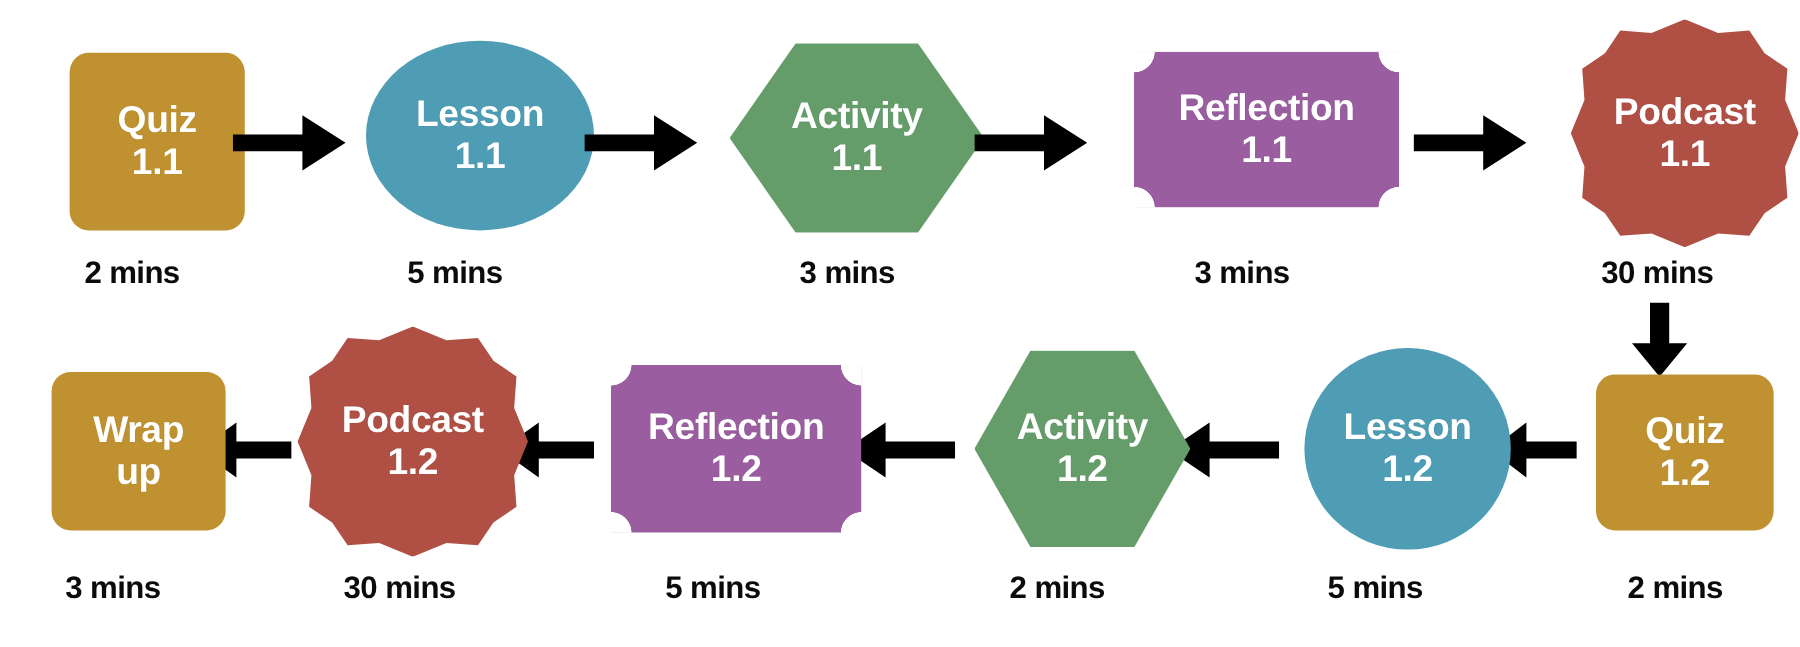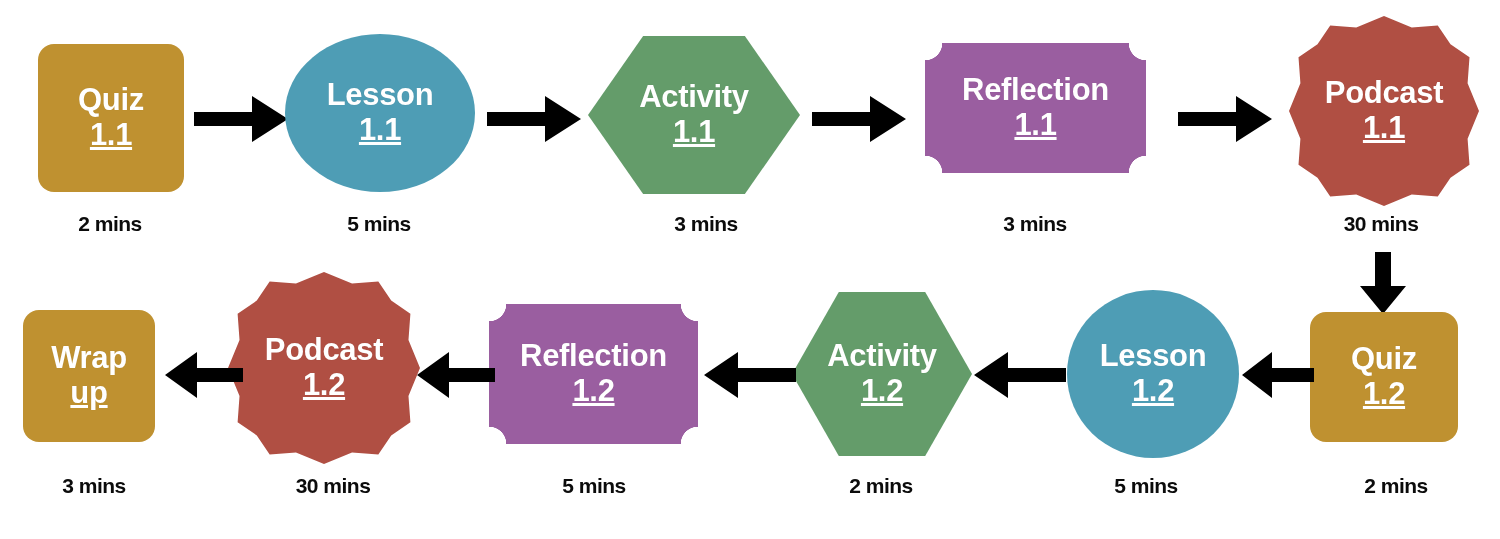--- a/index.html
+++ b/index.html
@@ -24,23 +24,24 @@
     flex-direction: column;
     align-items: center;
     justify-content: center;
     text-align: center;
     color: #ffffff;
     font-weight: bold;
     line-height: 1.12;
     letter-spacing: -0.3px;
     box-sizing: border-box;
     text-shadow: 0 0 1px rgba(0,0,0,0.12);
+    margin-left: 20px;
   }
   .node .l1 { display: block; }
-  .node .l2 { display: block; text-decoration: underline; }
+  .node .l2 { display: block; }
 
   
   .shape-rounded-rect {
     border-radius: 16px;
   }
   .shape-ellipse {
     border-radius: 50%;
     align-items: center;
   }
   .shape-hexagon {
@@ -76,21 +77,21 @@
   .arrow {
     position: absolute;
   }
   .arrow svg { display: block; }
 
   
   .caption {
     position: absolute;
     color: #0b0b0b;
     font-weight: bold;
-    font-size: 21px;
+    font-size: 26px;
     letter-spacing: -0.5px;
     white-space: nowrap;
     text-align: right;
     transform: translateX(-50%);
   }
 </style>
 </head>
 <body>
 
 <div id="canvas">
@@ -208,19 +209,19 @@
     <span class="l2">1.2</span>
   </div>
   <div class="caption" style="left:333px; top:474px;">30 mins</div>
 
   <div class="arrow" style="left:163px; top:348px; width:80px; height:54px;">
     <svg width="80" height="54" viewBox="0 0 80 54" aria-hidden="true">
       <path d="M80 20 L34 20 L34 4 L2 27 L34 50 L34 34 L80 34 Z" fill="#000000"></path>
     </svg>
   </div>
 
-  <div class="node shape-rounded-rect" style="left:23px; top:310px; width:132px; height:132px; background:#BF9130; font-size:31px;">
+  <div class="node shape-rounded-rect" style="left:23px; top:310px; width:145px; height:132px; background:#BF9130; font-size:31px;">
     <span class="l1">Wrap</span>
     <span class="l2">up</span>
   </div>
   <div class="caption" style="left:94px; top:474px;">3 mins</div>
 
 </div>
 
 </body></html>

